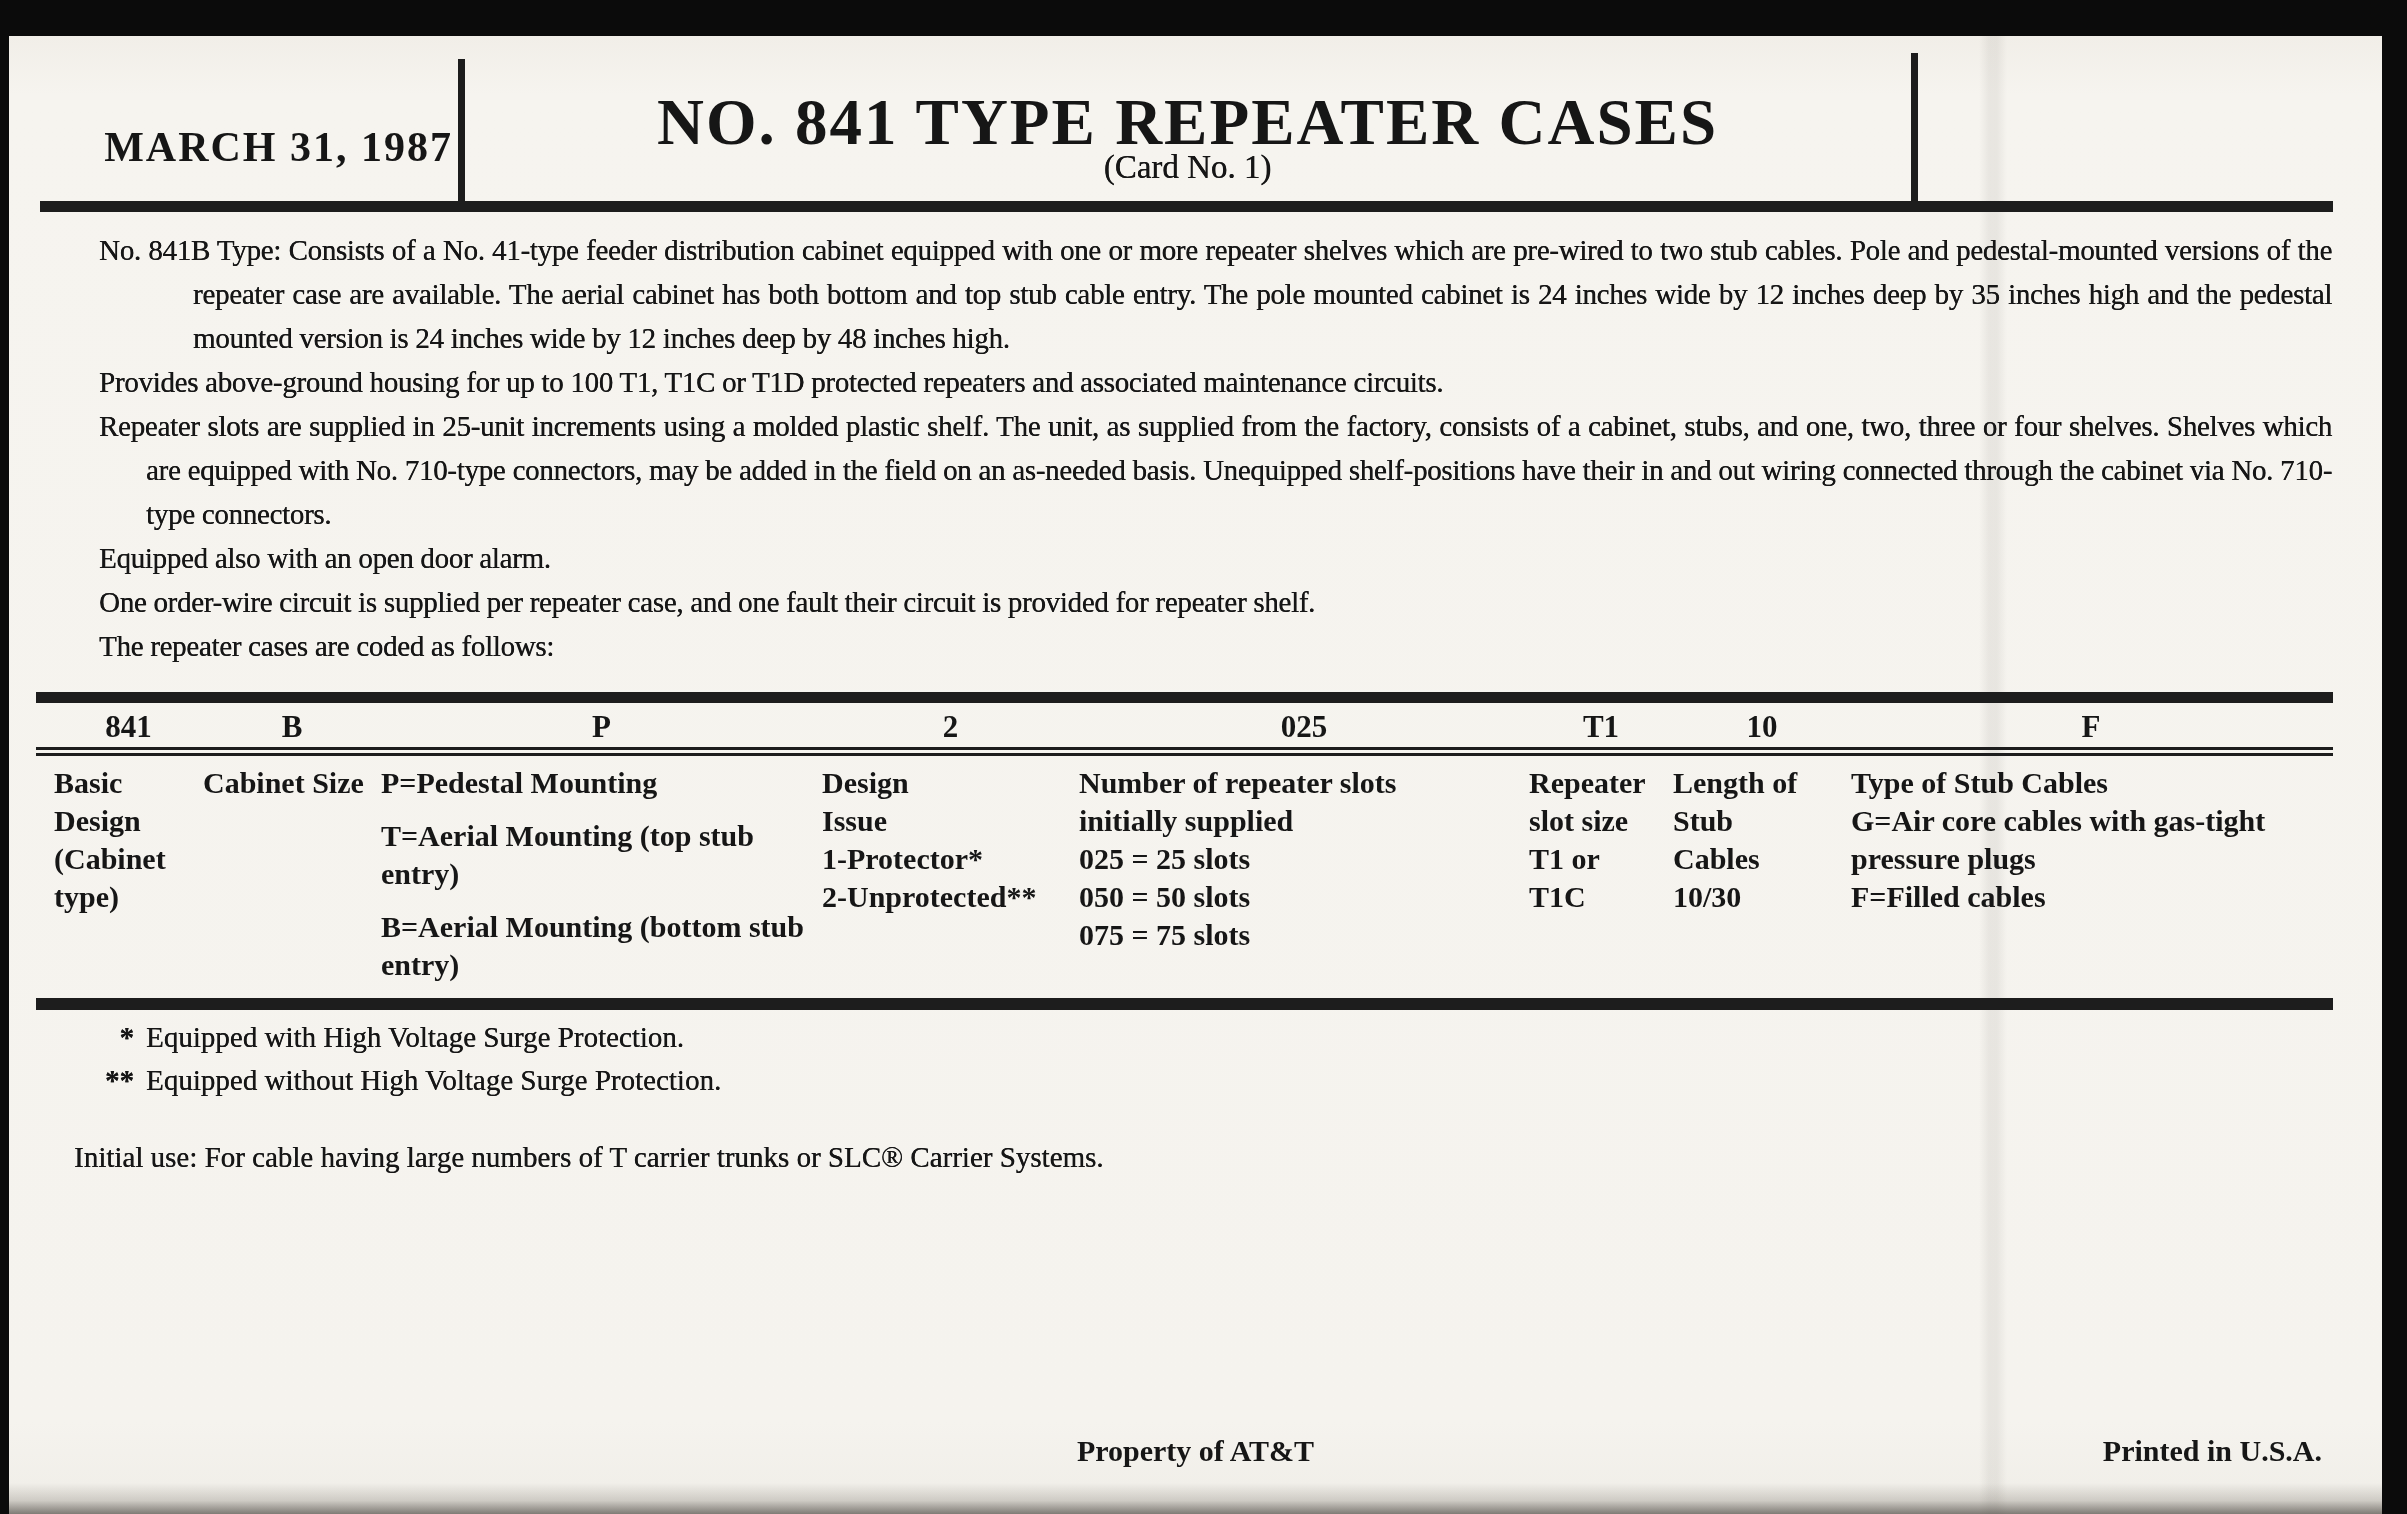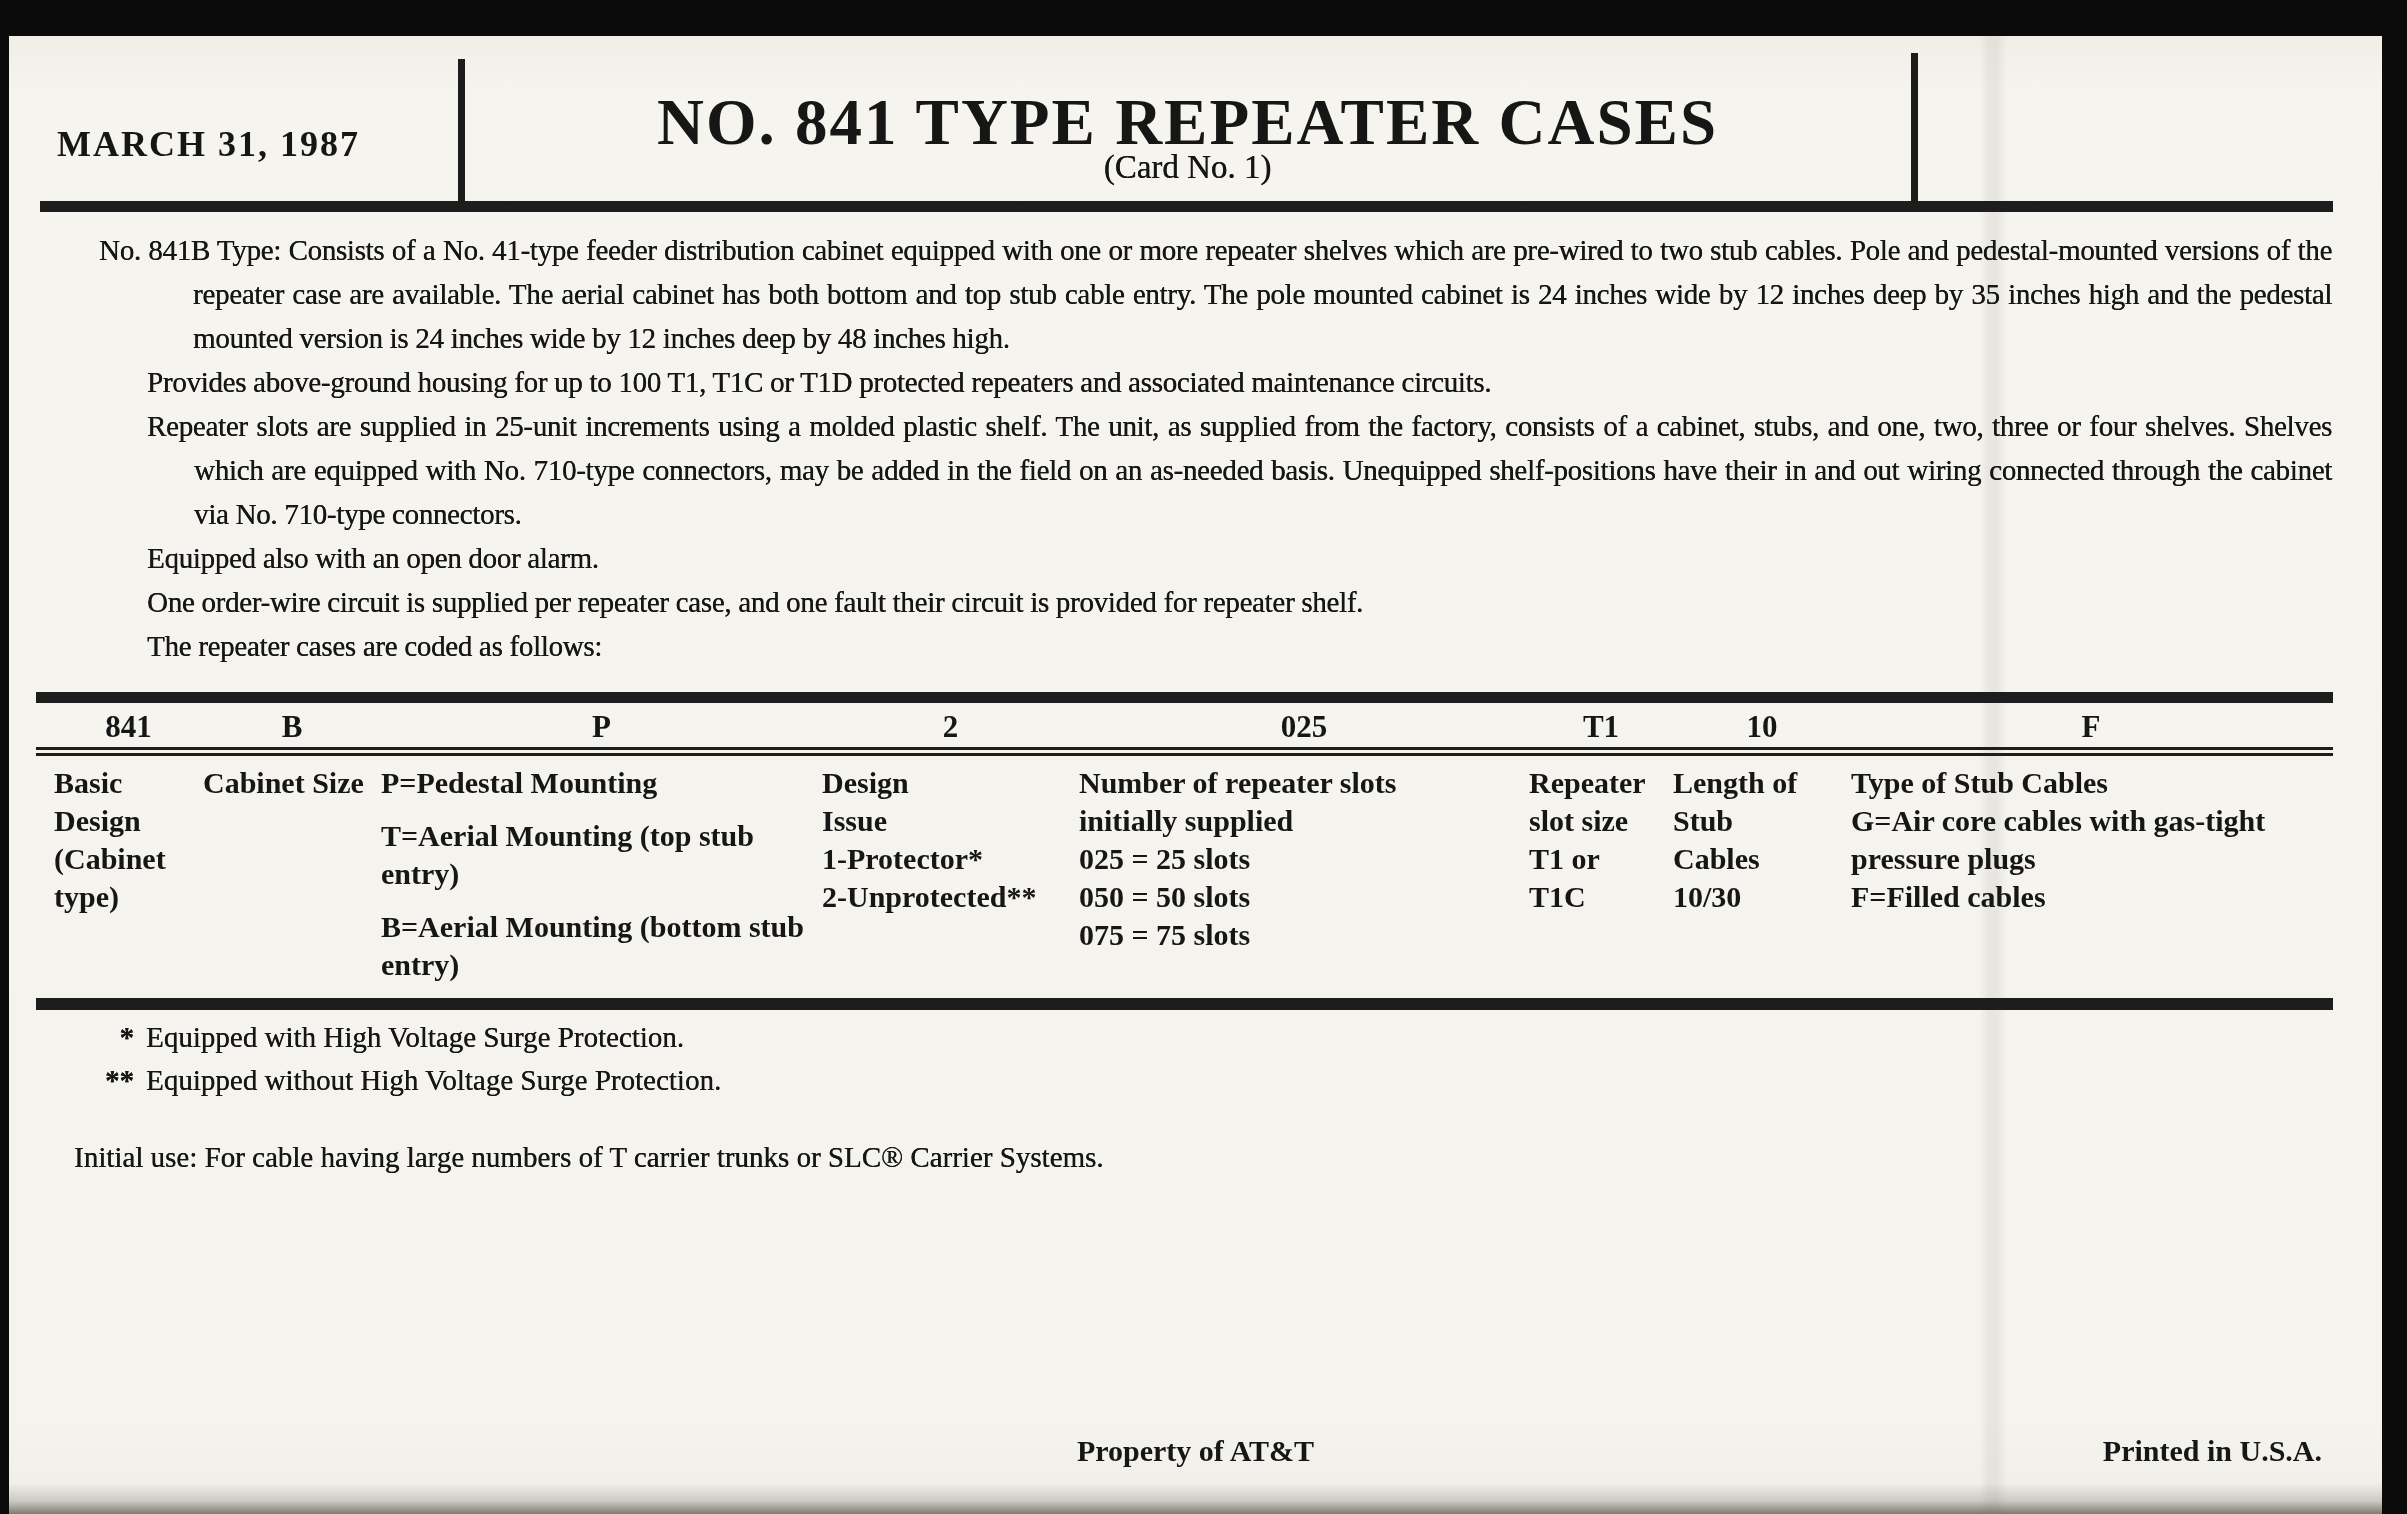--- a/index.html
+++ b/index.html
@@ -28,21 +28,21 @@
       linear-gradient(180deg,#f1eee8 0px,#f6f4ef 59px,#f5f3ee 1386px,#efede7 1479px);
   }
   .bottom-shadow{
     position:absolute;left:9px;top:1483px;width:2373px;height:32px;
     background:linear-gradient(180deg, rgba(128,122,114,0) 0%, rgba(128,122,114,.30) 55%, rgba(88,84,78,.78) 100%);
   }
 
   
   .masthead-date{
     position:absolute;left:57px;top:123px;width:396px;
-    font-size:36px;font-weight:bold;letter-spacing:2px;text-align:left;
+    font-size:42px;font-weight:bold;letter-spacing:2px;text-align:right;
   }
   .divider{position:absolute;width:7px;background:#1c1c1c;}
   .d1{left:458px;top:59px;height:145px;}
   .d2{left:1911px;top:53px;height:150px;}
   .doc-title{
     position:absolute;left:465px;top:85px;width:1445px;
     font-size:65px;font-weight:bold;letter-spacing:2px;text-align:center;
   }
   .doc-subtitle{
     position:absolute;left:465px;top:149px;width:1445px;
@@ -52,21 +52,21 @@
   .masthead-rule{left:40px;top:201px;width:2293px;height:11px;}
 
   
   .bodytext{
     position:absolute;left:99px;top:228px;width:2233px;
     font-size:29px;line-height:44px;letter-spacing:-0.3px;
     text-shadow:0.3px 0 0 currentColor;
   }
   .bodytext p{margin:0;text-align:justify;}
   .para.lead{padding-left:94px;text-indent:-94px;}
-  .para.rest{margin-left:48px;padding-left:47px;text-indent:-47px;}
+  .para.rest{padding-left:47px;text-indent:-47px;}
 
   
   .table-top{left:36px;top:692px;width:2297px;height:11px;}
   .table-bottom{left:36px;top:998px;width:2297px;height:12px;}
   .double-rule{
     position:absolute;left:36px;top:747px;width:2297px;height:9px;
     background:linear-gradient(180deg,#1d1d1d 0 3px,rgba(0,0,0,0) 3px 6px,#1d1d1d 6px 9px);
   }
   .code-row{position:absolute;left:54px;top:709px;width:2277px;display:flex;}
   .code-row .code{font-size:31px;font-weight:bold;text-align:center;}

